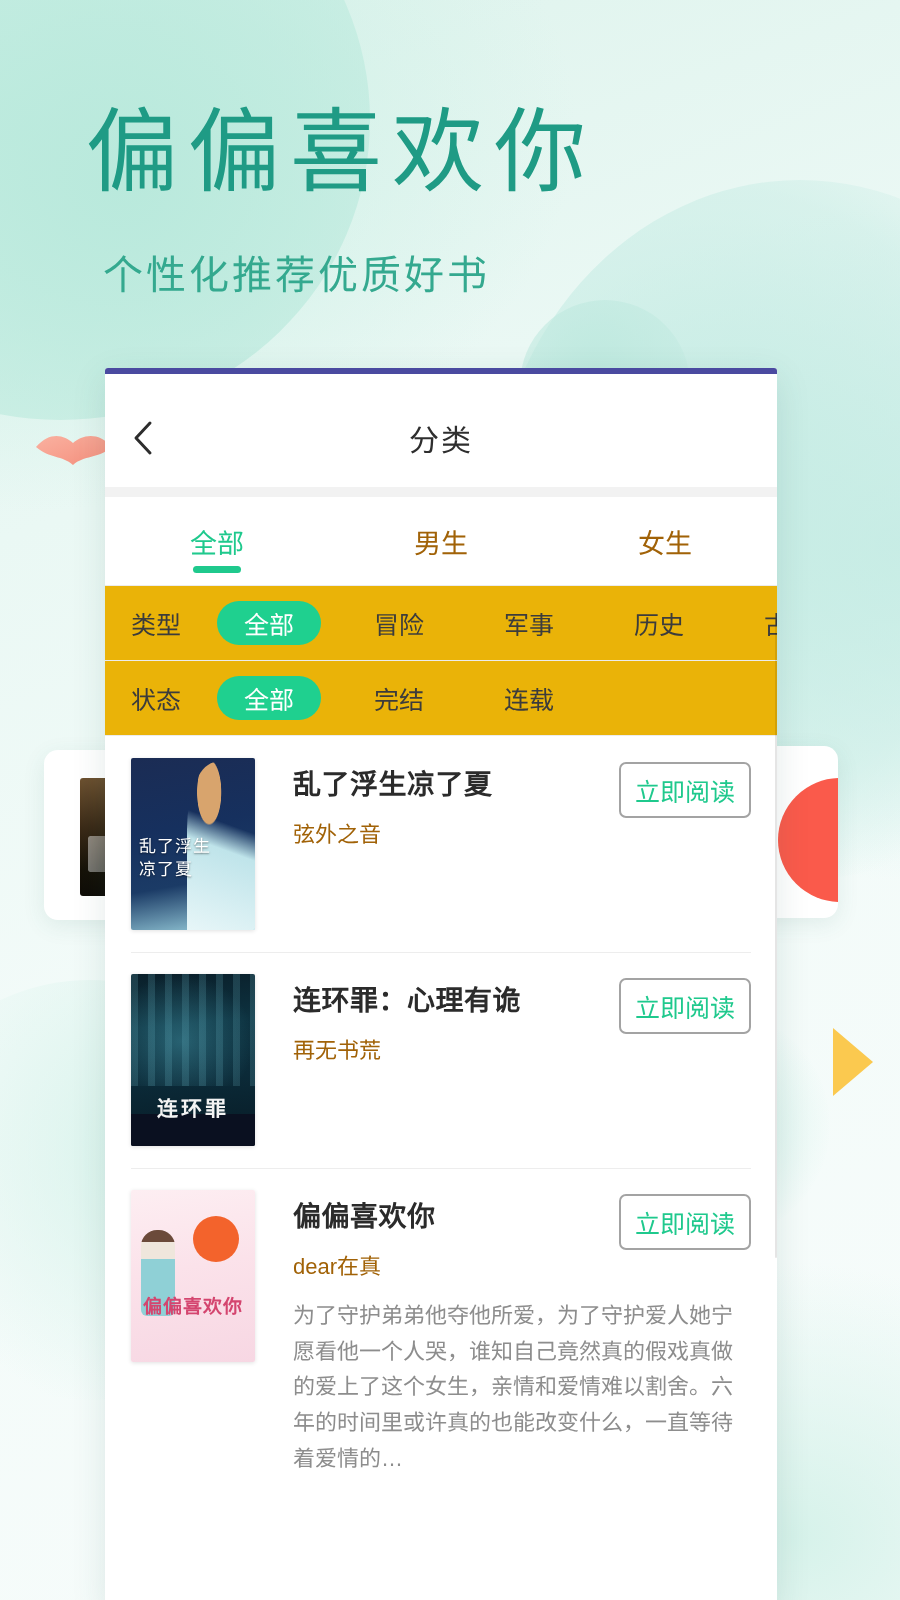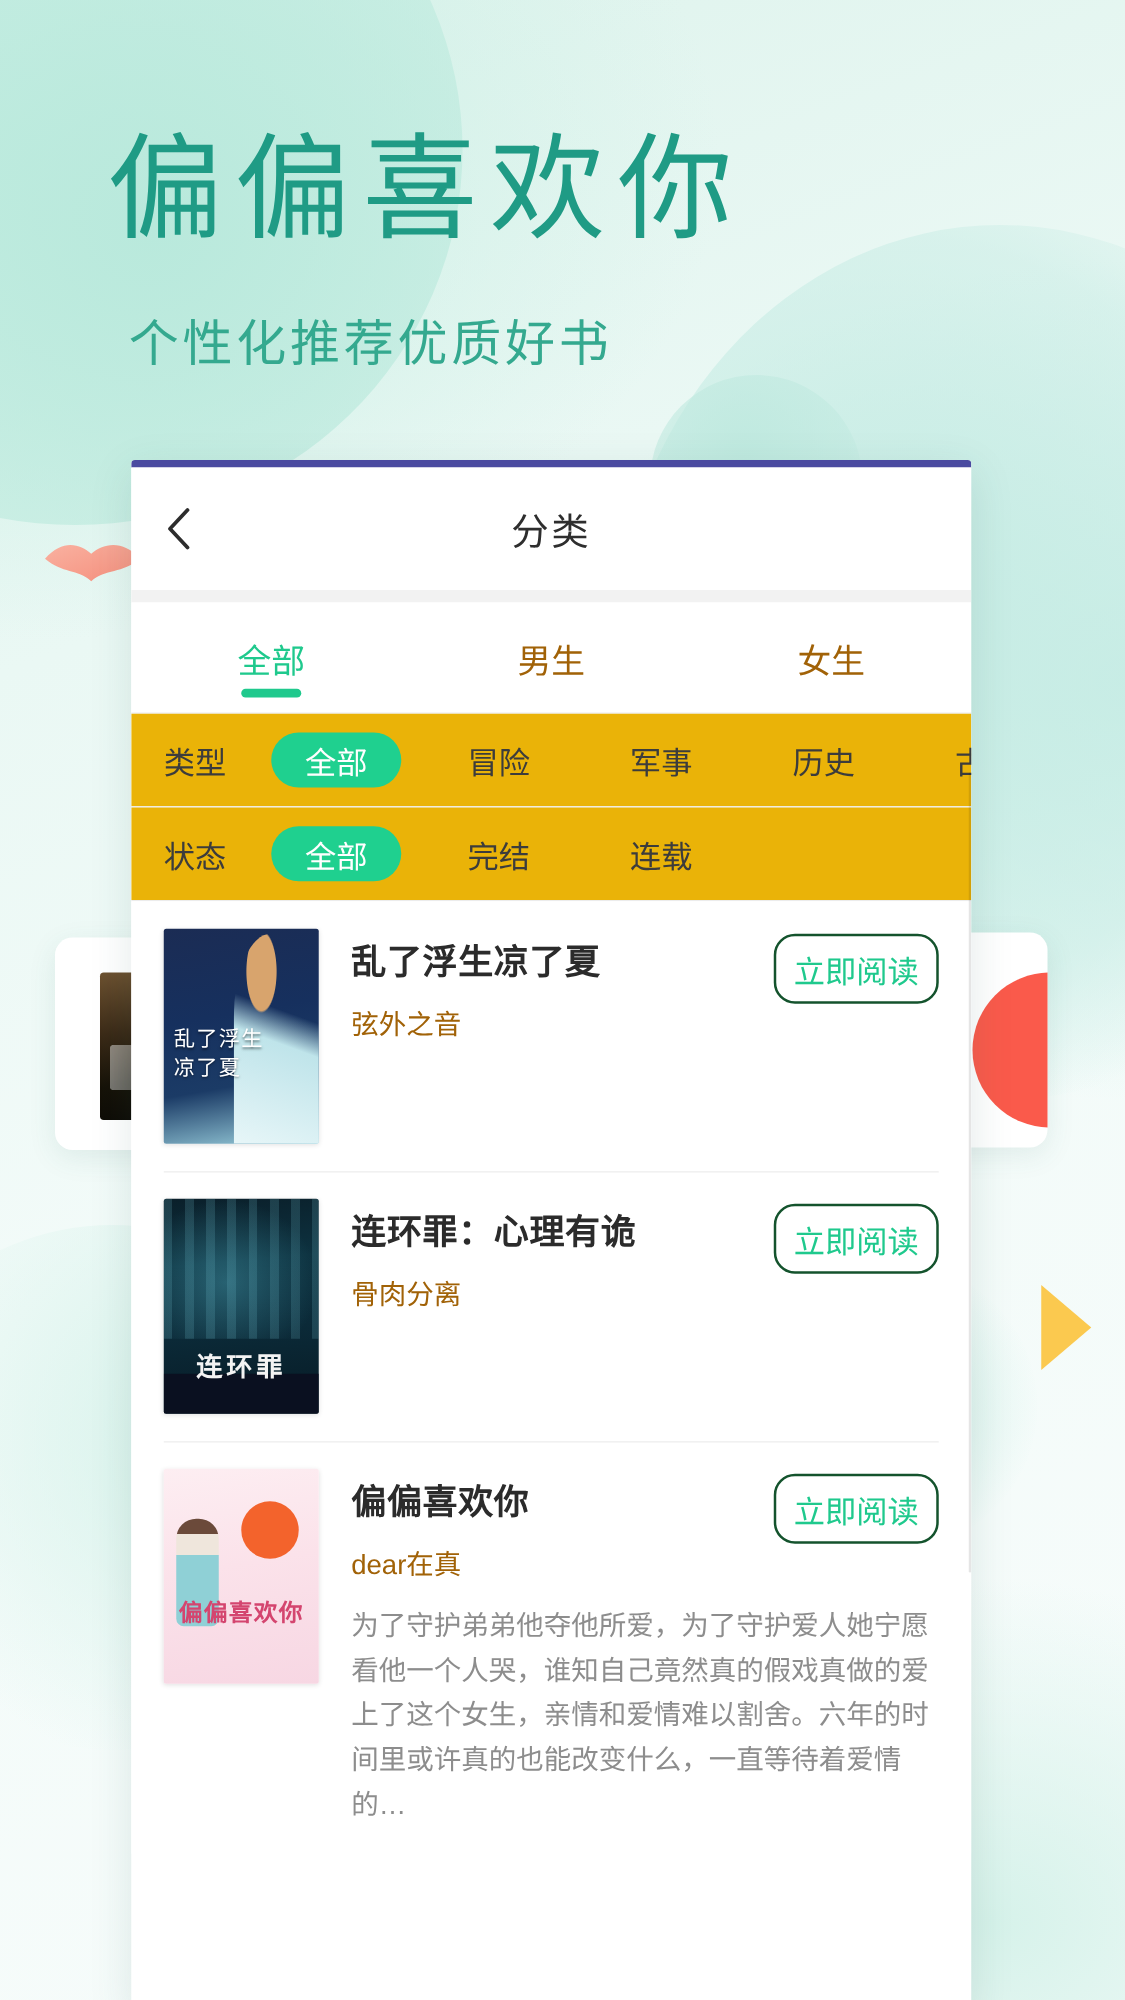--- a/index.html
+++ b/index.html
@@ -81,20 +81,21 @@
     position:absolute; left:105px; top:368px; width:672px; height:1240px;
     background:#ffffff; border-radius:3px;
     box-shadow:0 10px 34px rgba(40,96,84,.13);
     overflow:hidden;
   }
   .phone-accent { height:6px; background:#4a4aa0; width:100%; }
 
   .nav {
     height:98px; display:flex; align-items:center; position:relative;
     background:#fff;
+    margin-top:15px;
   }
   .nav-back {
     width:76px; display:flex; align-items:center; justify-content:center;
     font-size:38px; color:#2d2d2d; line-height:1; font-weight:300;
     cursor:pointer;
   }
   .nav-title {
     position:absolute; left:0; right:0; text-align:center;
     font-size:30px; color:#2e2e2e; letter-spacing:2px;
   }
@@ -125,21 +126,21 @@
     justify-content:center; border-radius:22px; font-size:25px;
     color:#3c3c3c; cursor:pointer; margin-right:26px; padding:0 14px;
   }
   .chip.on { background:#1fd08f; color:#ffffff; }
 
   .filter-sep { height:1px; background:#ececec; margin:0 0px; }
 
   
   .list { background:#fff; }
   .book {
-    display:flex; padding:22px 26px 22px 26px; gap:26px; position:relative;
+    display:flex; padding:22px 26px 22px 26px; gap:38px; position:relative;
     cursor:pointer;
   }
   .book + .book::before {
     content:""; position:absolute; left:26px; right:26px; top:0;
     height:1px; background:#ededed;
   }
   .cover {
     width:124px; height:172px; flex:none; border-radius:2px;
     overflow:hidden; position:relative;
     box-shadow:0 1px 4px rgba(0,0,0,.12);
@@ -150,22 +151,22 @@
   .b-title {
     font-size:28px; color:#2b2b2b; font-weight:600; letter-spacing:.5px;
     white-space:nowrap; overflow:hidden; text-overflow:ellipsis;
   }
   .b-author { font-size:22px; color:#a16207; margin-top:14px; }
   .b-desc {
     font-size:22px; color:#8d8d8d; line-height:1.62; margin-top:18px;
     white-space:pre-line;
   }
   .read-btn {
-    flex:none; width:132px; height:56px; border:2px solid #14532d;
-    border-radius:17px; color:#1fc98d; font-size:25px;
+    flex:none; width:132px; height:56px; border:2px solid #a3a3a3;
+    border-radius:7px; color:#1fc98d; font-size:25px;
     display:flex; align-items:center; justify-content:center;
     background:#fff; cursor:pointer; margin-left:16px;
   }
 
   
   .cv1 { background:linear-gradient(170deg,#1b2c54 0%,#16305e 40%,#1b3b66 70%,#9dd3e0 100%); }
   .cv1::before{ content:""; position:absolute; right:-6px; top:4px; width:74px; height:168px;
     background:radial-gradient(ellipse at 30% 18%, #d8a46d 0 16%, rgba(216,164,109,0) 17%),
                linear-gradient(200deg,rgba(255,255,255,.0) 38%,#bfe4ea 52%,#e7f6f8 100%);
     border-radius:40% 8% 0 0; }
@@ -293,21 +294,21 @@
     </div>
 
     <div class="book">
       <div class="cover cv2">
           <span class="strip"></span>
         </div>
       <div class="info">
         <div class="book-head">
           <div class="titles">
             <div class="b-title">连环罪：心理有诡</div>
-            <div class="b-author">骨肉分离</div>
+            <div class="b-author">再无书荒</div>
           </div>
           <div class="read-btn">立即阅读</div>
         </div>
       </div>
     </div>
 
     <div class="book">
       <div class="cover cv3">
           <span class="girl"></span>
         </div>

